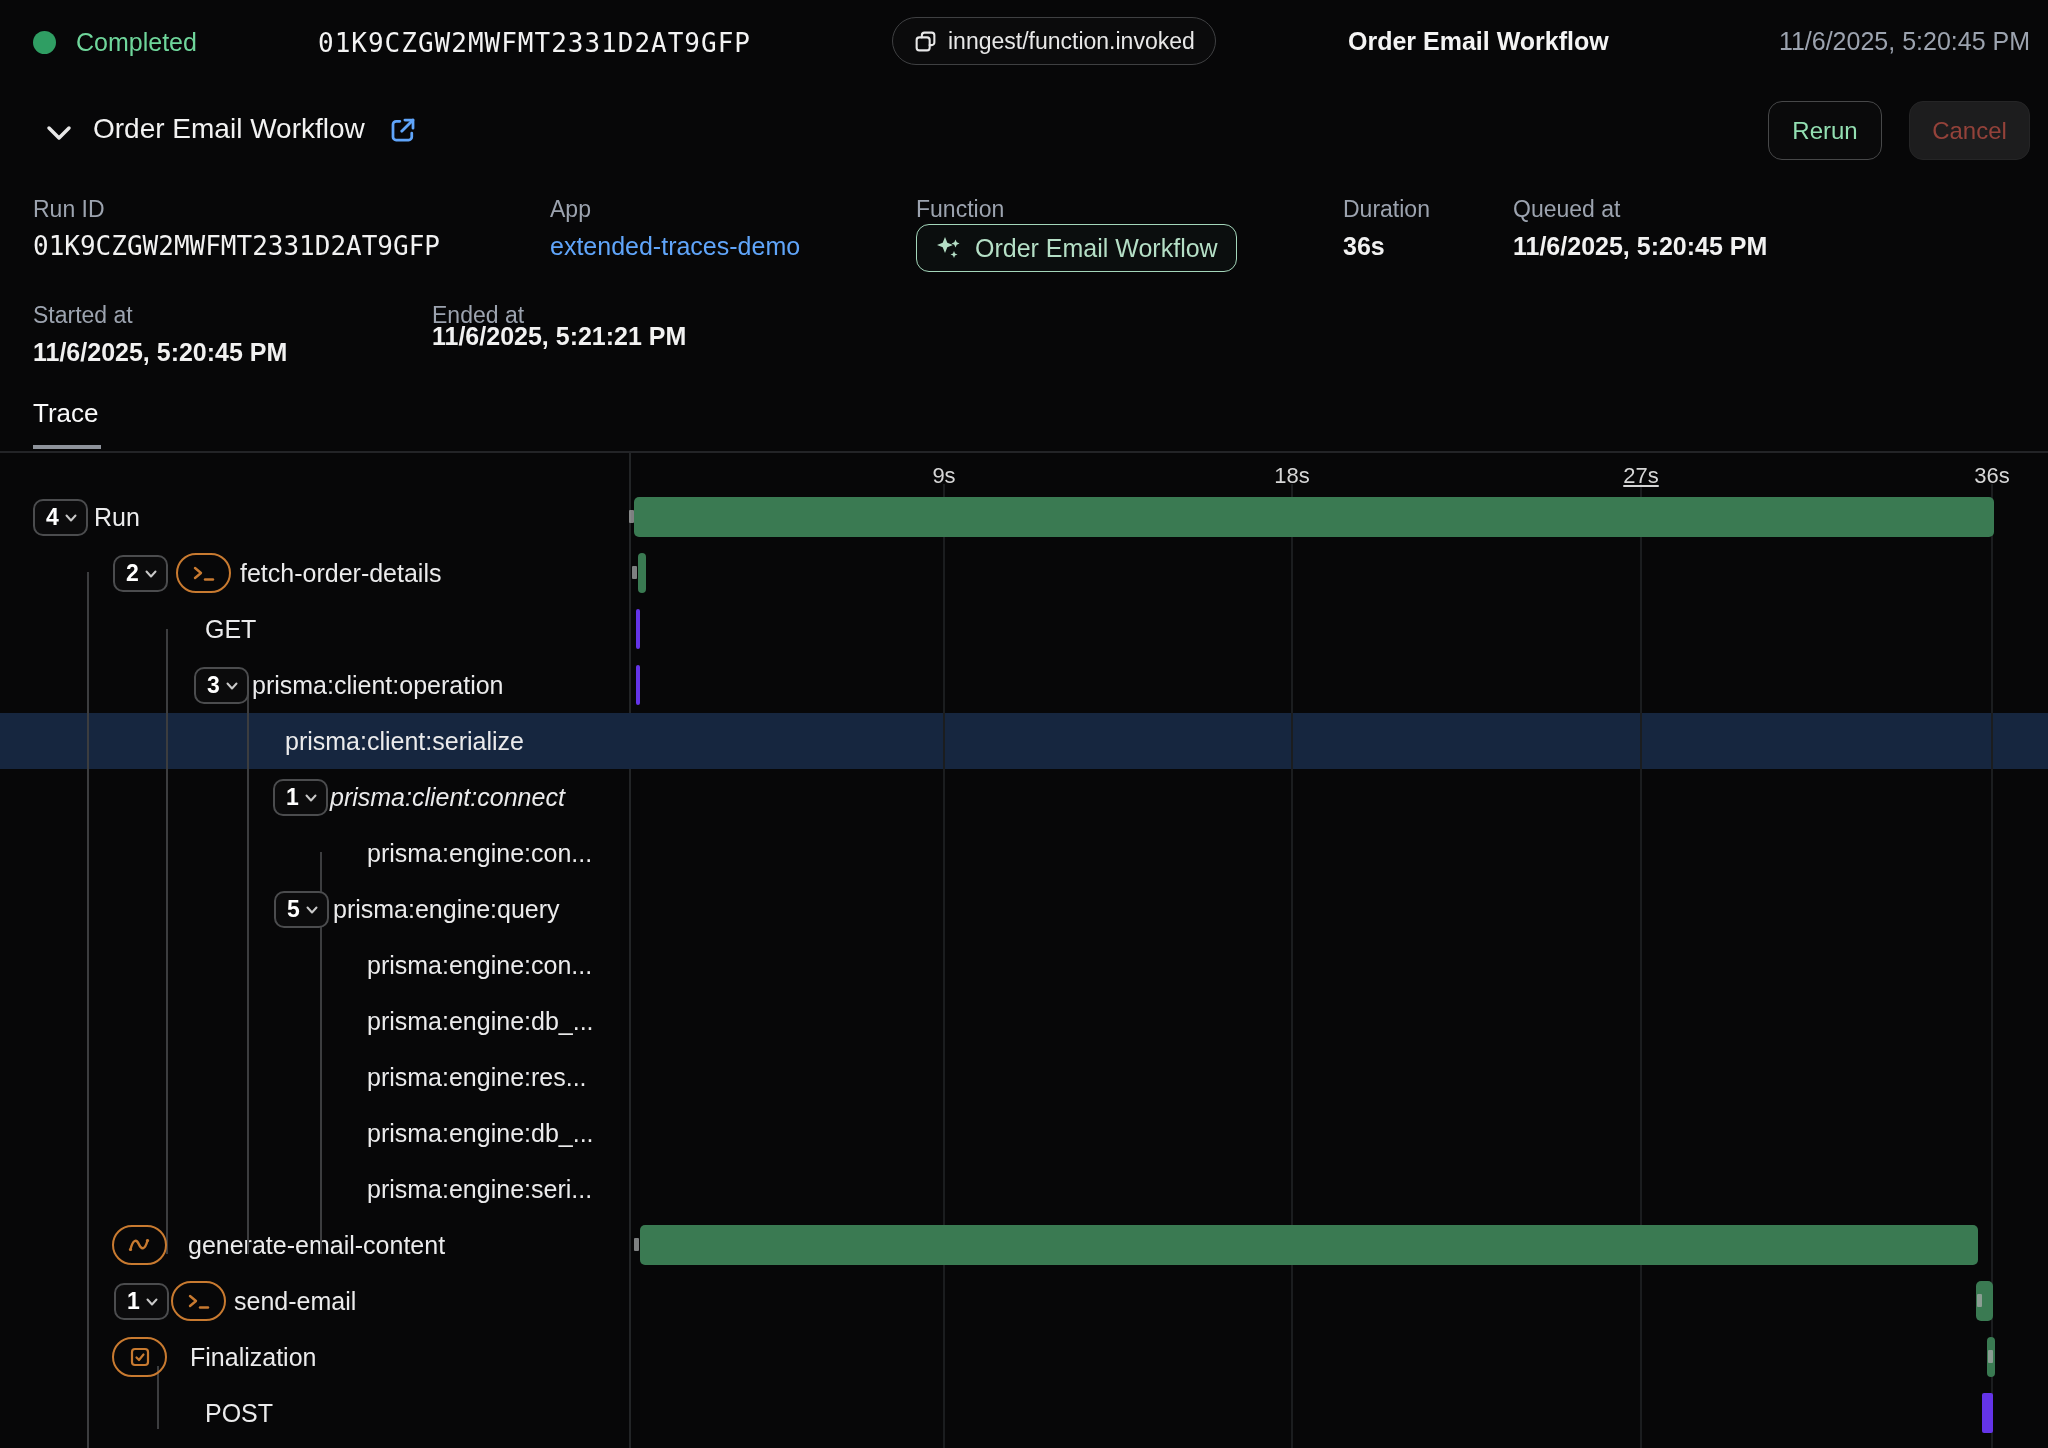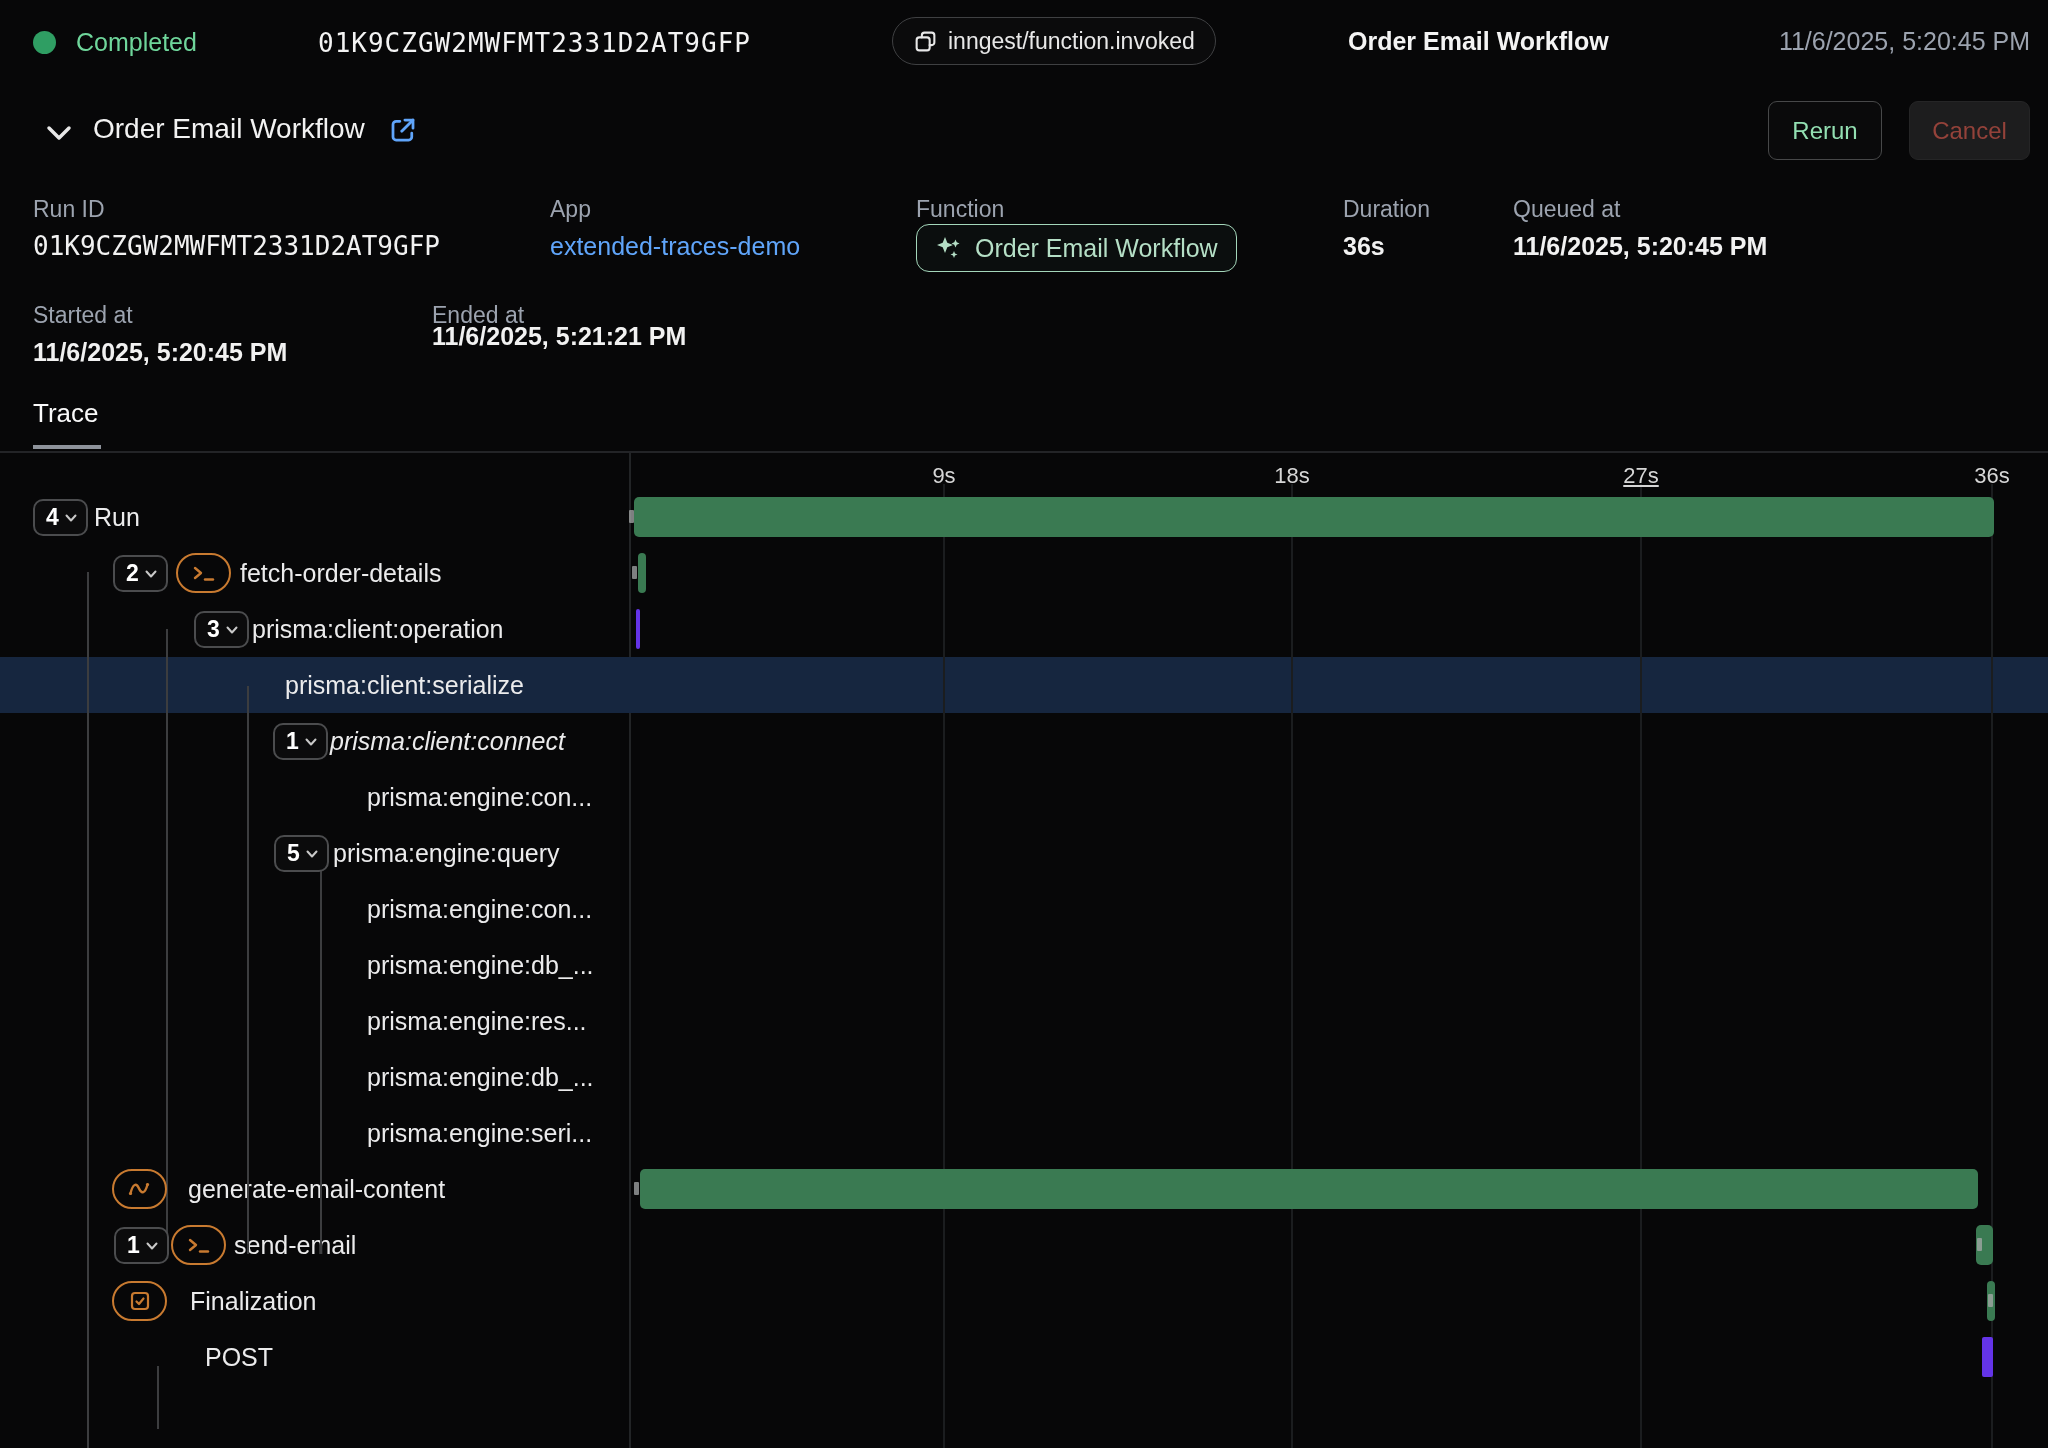--- a/index.html
+++ b/index.html
@@ -16,21 +16,21 @@
   #event-badge { position:absolute; left:892px; top:17px; height:48px; border:1.5px solid #3f4042;
                  border-radius:24px; display:flex; align-items:center; gap:10px; padding:0 20px;
                  font-size:23px; color:#e8e8e8; background:#0b0b0c; }
   #wf-top-name { position:absolute; left:1348px; top:27px; font-size:25px; font-weight:600; color:#f4f4f4; }
   #ts-top { position:absolute; right:18px; top:27px; font-size:25px; color:#9ca3af; }
 
   
   #chev { position:absolute; left:45px; top:124px; }
   #run-title { position:absolute; left:93px; top:113px; font-size:28px; font-weight:500; color:#f2f2f2; }
   #ext-link { position:absolute; left:388px; top:115px; }
-  .btn { position:absolute; top:101px; height:59px; border-radius:9px; font-size:24px;
+  .btn { position:absolute; top:101px; height:59px; border-radius:14px; font-size:24px;
          display:flex; align-items:center; justify-content:center; cursor:pointer; }
   #btn-rerun { left:1768px; width:114px; background:#0a0a0b; border:1.5px solid #474849; color:#93dfb2; }
   #btn-cancel { left:1909px; width:121px; background:#1d1d1e; border:1.5px solid #252526; color:#94423a; }
 
   
   .lbl { position:absolute; font-size:23px; color:#9ca3af; }
   .val { position:absolute; font-size:25px; color:#f1f1f1; }
   .valb { font-weight:600; }
   #fn-badge { position:absolute; left:916px; top:224px; height:48px; border:1.5px solid #a4d6ba;
               border-radius:13px; display:flex; align-items:center; gap:12px; padding:0 18px;
@@ -158,20 +158,24 @@
           <svg width="26" height="18" viewBox="0 0 26 18" fill="none" stroke="#c87a30" stroke-width="2.4" stroke-linecap="round" stroke-linejoin="round">
             <polyline points="4,4 10,9 4,14"></polyline>
             <line x1="14" y1="15.5" x2="22" y2="15.5"></line>
           </svg>
         </div>
         <div class="tlabel" style="left: 240px;">fetch-order-details</div>
         <div class="bar green" style="left: 638px; width: 8px;"></div>
         <div class="tick" style="left: 632px;"></div>
       </div>
       <div class="trow">
+        <div class="tlabel" style="left: 205px;">GET</div>
+        <div class="bar purple" style="left: 636px; width: 4px;"></div>
+      </div>
+      <div class="trow">
         <div class="cbadge" style="left: 194px;">
           <span>3</span>
           <span style="display:flex">
             <svg width="14" height="10" viewBox="0 0 14 10" fill="none" stroke="#c9c9c9" stroke-width="2" stroke-linecap="round" stroke-linejoin="round">
               <polyline points="2.5,2.5 7,7.5 11.5,2.5"></polyline>
             </svg>
           </span>
         </div>
         <div class="tlabel" style="left: 252px;">prisma:client:operation</div>
         <div class="bar purple" style="left: 636px; width: 4px;"></div>

